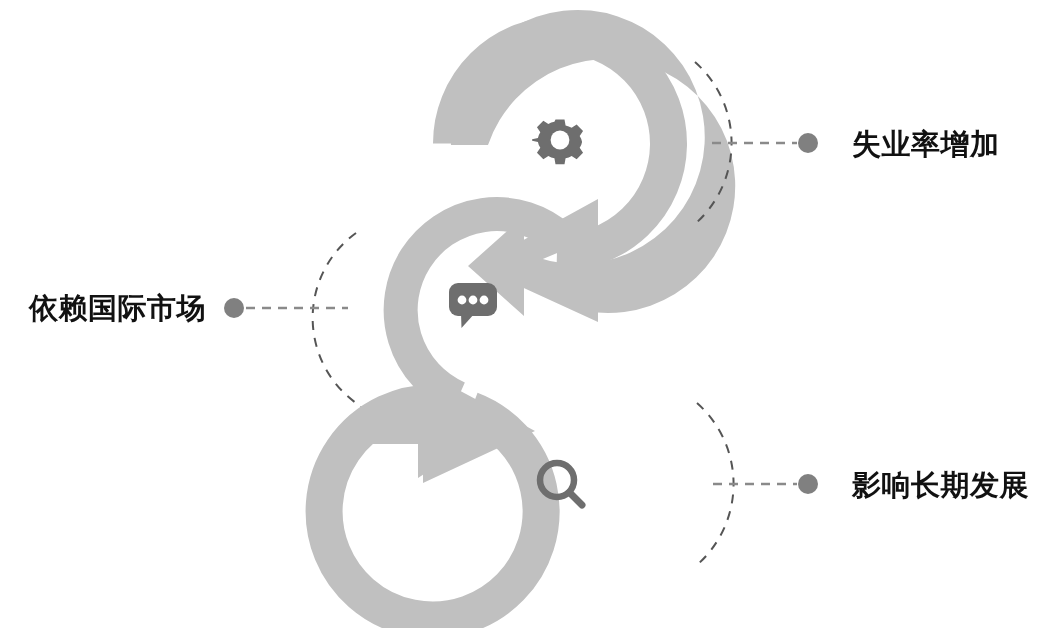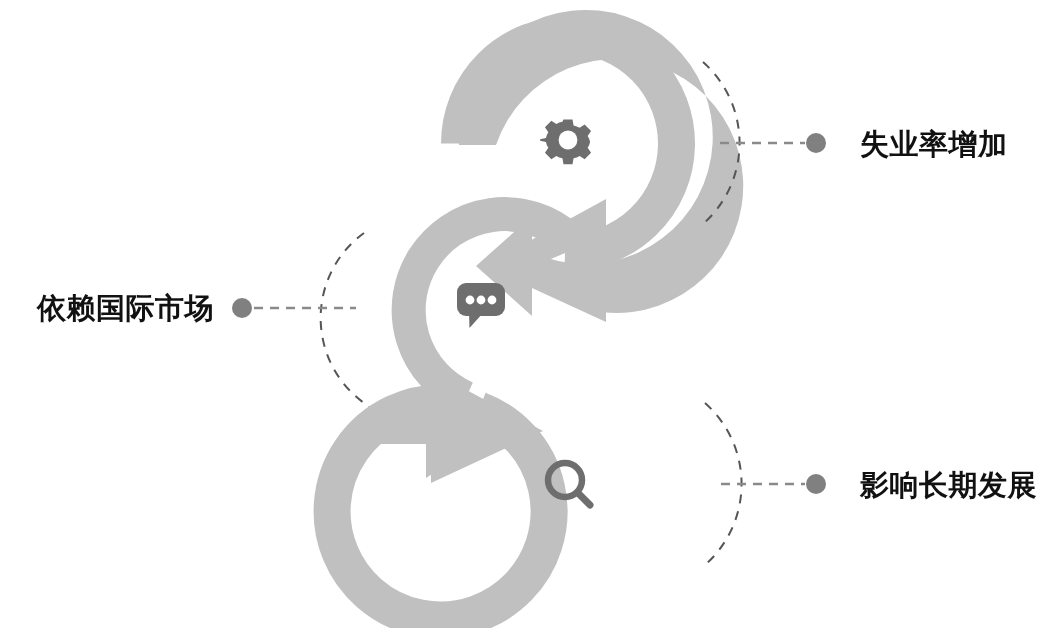--- a/index.html
+++ b/index.html
@@ -9,21 +9,21 @@
   }
   body {
     width: 1050px;
     height: 628px;
     font-family: "Liberation Sans", "DejaVu Sans", sans-serif;
     overflow: hidden;
     position: relative;
   }
   #diagram-root {
     position: absolute;
-    left: 8px;
+    left: 0;
     top: 0;
     width: 884px;
     height: 628px;
   }
   svg.stage {
     display: block;
     width: 1050px;
     height: 628px;
   }
   .callout-text {

